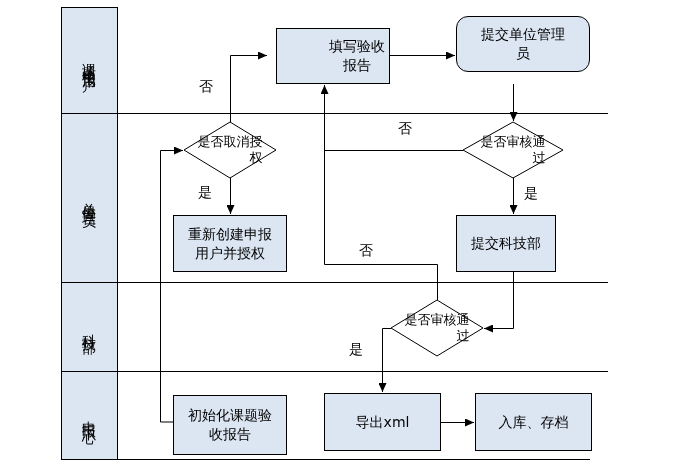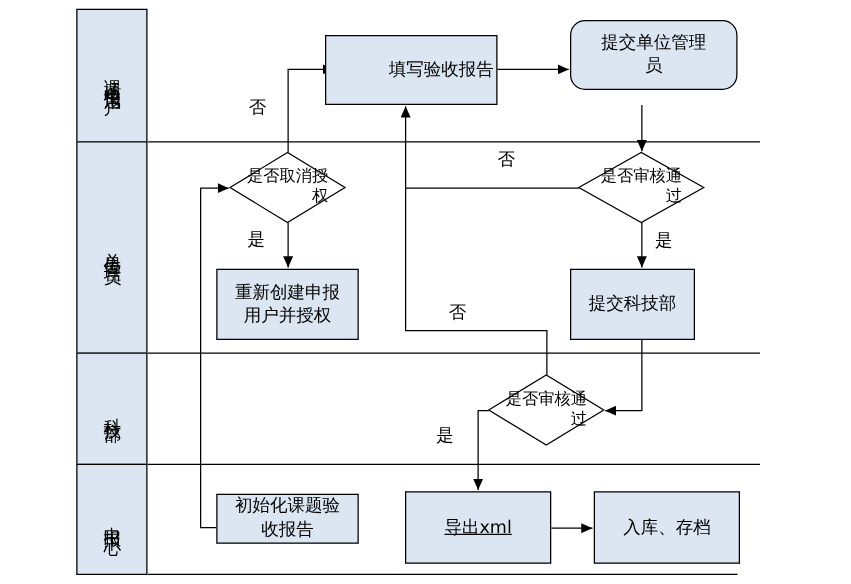--- a/index.html
+++ b/index.html
@@ -72,29 +72,29 @@
   <div class="lane-cell" style="top:113px;height:170px;">
     <span class="vtext">单位管理员</span>
   </div>
   <div class="lane-cell" style="top:282px;height:90px;">
     <span class="vtext">科技部</span>
   </div>
   <div class="lane-cell" style="top:371px;height:89px;">
     <span class="vtext">申报中心</span>
   </div>
 
-  <div class="node" style="left:260px;top:28px;width:138px;height:56px;padding-left:48px;">填写验收报告</div>
+  <div class="node" style="left:276px;top:28px;width:114px;height:56px;padding-left:48px;">填写验收报告</div>
   <div class="node" style="left:456px;top:16px;width:134px;height:56px;border-radius:12px;">提交单位管理
 员</div>
   <div class="node" style="left:173px;top:215px;width:114px;height:57px;">重新创建申报
 用户并授权</div>
   <div class="node" style="left:456px;top:215px;width:100px;height:57px;">提交科技部</div>
-  <div class="node" style="left:173px;top:395px;width:114px;height:40px;">初始化课题验
+  <div class="node" style="left:173px;top:395px;width:114px;height:60px;">初始化课题验
 收报告</div>
-  <div class="node" style="left:324px;top:393px;width:117px;height:58px;text-decoration:underline;">导出xml</div>
+  <div class="node" style="left:324px;top:393px;width:117px;height:58px;">导出xml</div>
   <div class="node" style="left:475px;top:393px;width:117px;height:58px;">入库、存档</div>
 
   <div class="dlabel" style="left:185px;top:126px;width:90px;height:48px;">是否取消授
 权</div>
   <div class="dlabel" style="left:468px;top:126px;width:90px;height:48px;">是否审核通
 过</div>
   <div class="dlabel" style="left:392px;top:304px;width:90px;height:48px;">是否审核通
 过</div>
 
   <span class="elabel" style="left:199px;top:79px;">否</span>

